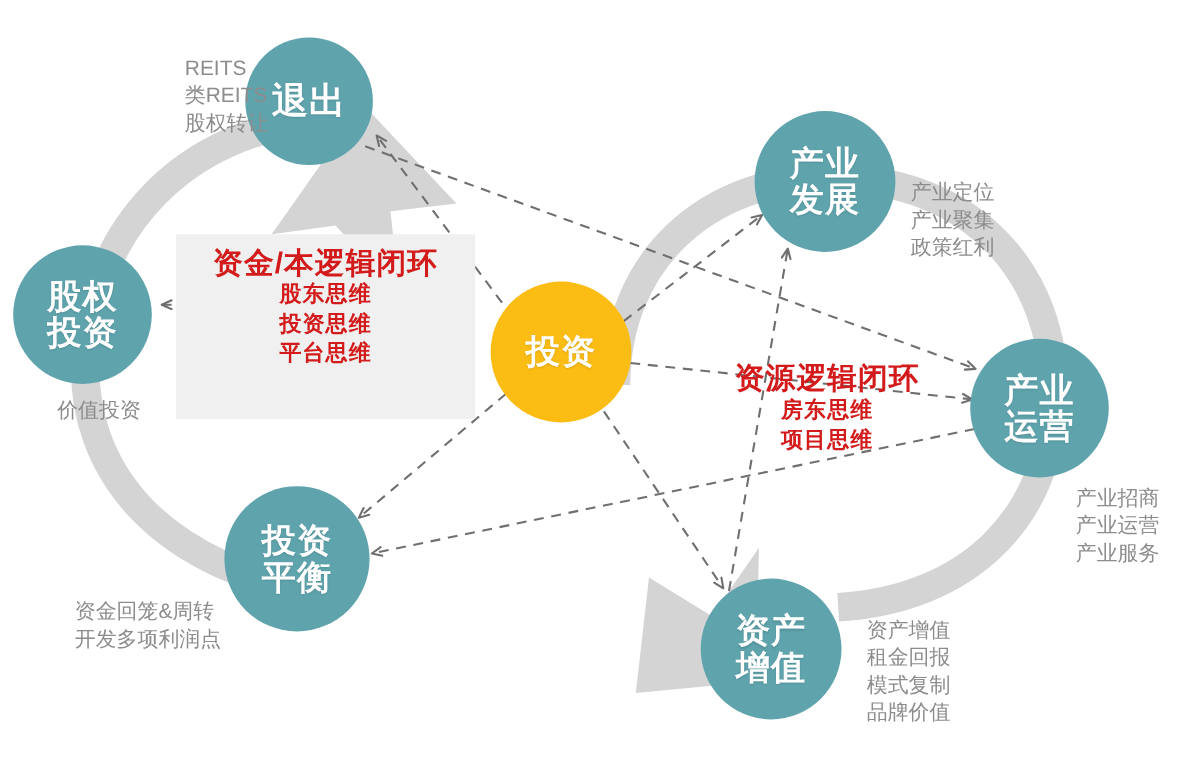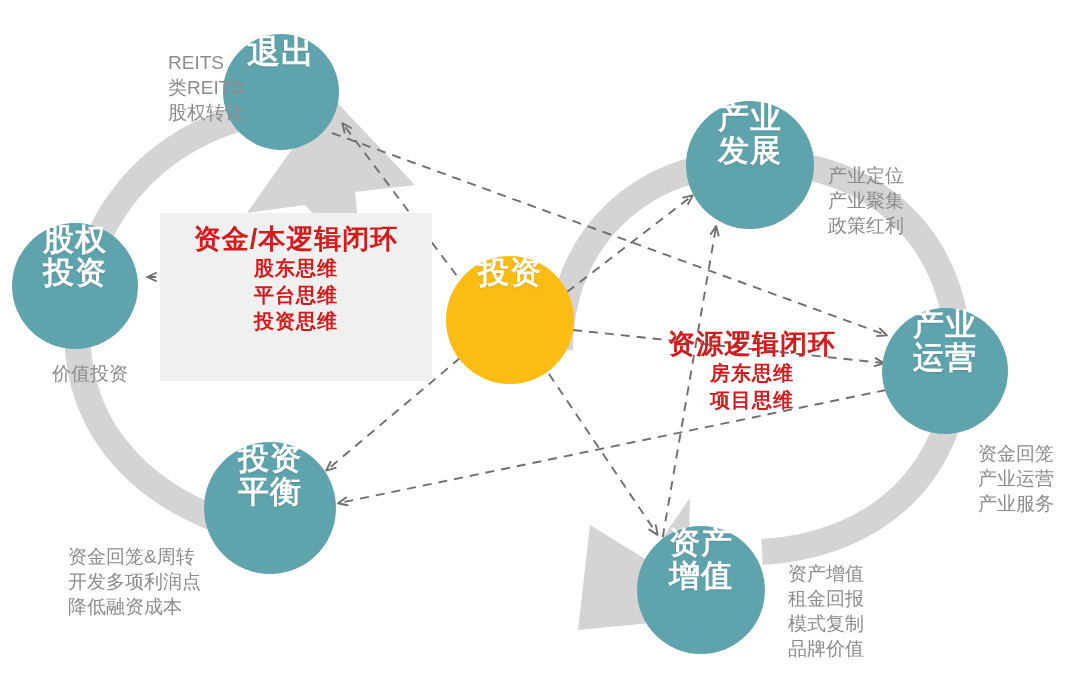--- a/index.html
+++ b/index.html
@@ -20,21 +20,21 @@
     left: 0; top: 0;
     width: 1080px;
     height: 691px;
   }
   .node {
     position: absolute;
     border-radius: 50%;
     display: flex;
     flex-direction: column;
     align-items: center;
-    justify-content: flex-start;
+    justify-content: center;
     color: #ffffff;
     font-weight: bold;
     line-height: 1.08;
     text-align: center;
     letter-spacing: 1px;
     text-shadow: 0 1px 2px rgba(0,0,0,0.13);
     box-sizing: border-box;
   }
   .node span { display: block; }
   .node-teal { background: #5fa4ad; }
@@ -158,47 +158,46 @@
     <span>股权转让</span>
   </div>
 
   <div class="caption" style="left:52px; top:361px;">
     <span>价值投资</span>
   </div>
 
   <div class="caption" style="left:68px; top:544px;">
     <span>资金回笼&amp;周转</span>
     <span>开发多项利润点</span>
-    <span>降低融资成本</span>
   </div>
 
   <div class="caption" style="left:828px; top:133px;margin-top:30px;">
     <span>产业定位</span>
     <span>产业聚集</span>
     <span>政策红利</span>
   </div>
 
   <div class="caption" style="left:978px; top:441px;">
-    <span>资金回笼</span>
+    <span>产业招商</span>
     <span>产业运营</span>
     <span>产业服务</span>
   </div>
 
   <div class="caption" style="left:788px; top:561px;">
     <span>资产增值</span>
     <span>租金回报</span>
     <span>模式复制</span>
     <span>品牌价值</span>
   </div>
 
   <div class="redbox" style="left:160px; top:213px; width:272px; height:168px;">
     <div class="rb-title">资金/本逻辑闭环</div>
     <div class="rb-item">股东思维</div>
+    <div class="rb-item">投资思维</div>
     <div class="rb-item">平台思维</div>
-    <div class="rb-item">投资思维</div>
   </div>
 
   <div class="redbox plain" style="left:648px; top:318px; width:208px; height:100px;">
     <div class="rb-title">资源逻辑闭环</div>
     <div class="rb-item">房东思维</div>
     <div class="rb-item">项目思维</div>
   </div>
 
 </div>
 

